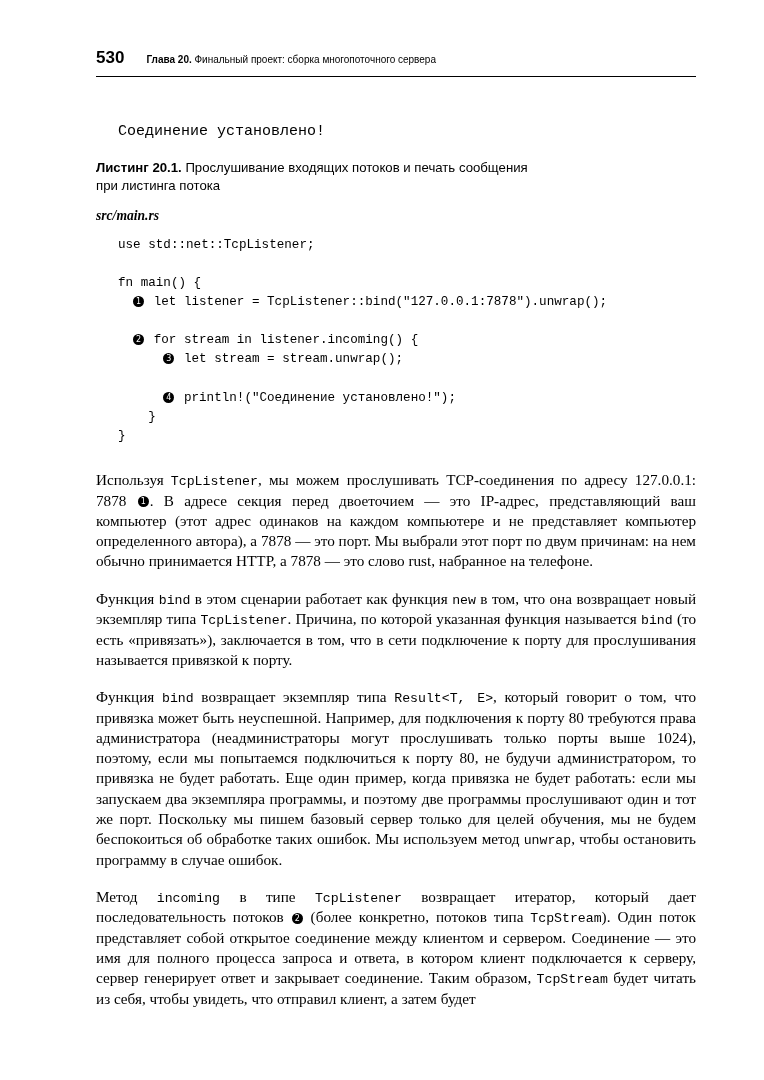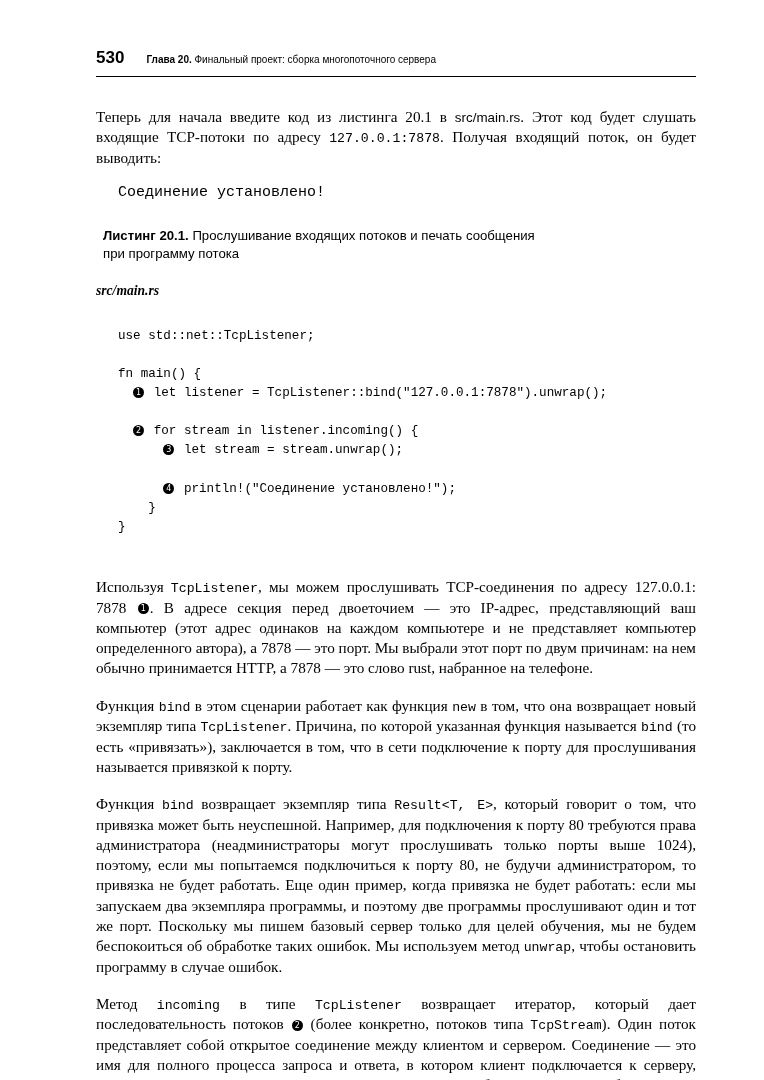--- a/index.html
+++ b/index.html
@@ -68,37 +68,37 @@
   }
   .out-box {
     font-family: "Liberation Mono", monospace;
     font-size: 15px;
     margin-left: 22px;
   }
   .listing-caption {
     font-family: "Liberation Sans", sans-serif;
     font-size: 13.2px;
     line-height: 1.35;
-    margin: 7px;
+    margin: 0;
   }
   .listing-caption b {
     font-weight: bold;
   }
   .filename {
     font-family: "Liberation Serif", serif;
     font-style: italic;
     font-weight: bold;
     font-size: 13.6px;
     margin: 0;
   }
   pre.code {
     font-family: "Liberation Mono", monospace;
     font-size: 12.6px;
     line-height: 1.52;
-    margin: 16px;
+    margin: 0;
     margin-left: 22px;
     white-space: pre;
   }
   .cb {
     display: inline-block;
     width: 11px;
     height: 11px;
     border-radius: 50%;
     background: #000;
     color: #fff;
@@ -138,29 +138,28 @@
       <div class="page-number">530</div>
       <div class="header-title">
         <span class="chap">Глава 20.</span>
         <span>Финальный проект: сборка многопоточного сервера</span>
       </div>
     </div>
     <div class="rule"></div>
 
     <div style="height:30px"></div>
 
-    <p class="body"><span>Теперь для начала введите код из листинга 20.1 в </span><span class="sans-small">src/main.rs</span><span>. Этот код будет слушать входящие TCP-потоки по адресу </span><span class="mono">127.0.0.1:7878</span><span>. Получая входящий поток, он будет выводить:</span></p>
 
     <div style="height:16px"></div>
 
     <div class="out-box">Соединение установлено!</div>
 
     <div style="height:19px"></div>
 
-    <p class="listing-caption"><b>Листинг 20.1.</b><span> Прослушивание входящих потоков и печать сообщения</span><br><span>при программу потока</span></p>
+    <p class="listing-caption"><b>Листинг 20.1.</b><span> Прослушивание входящих потоков и печать сообщения</span><br><span>при листинга потока</span></p>
 
     <div style="height:13px"></div>
 
     <p class="filename">src/main.rs</p>
 
     <div style="height:12px"></div>
 
     <pre class="code">use std::net::TcpListener;
 
 fn main() {

